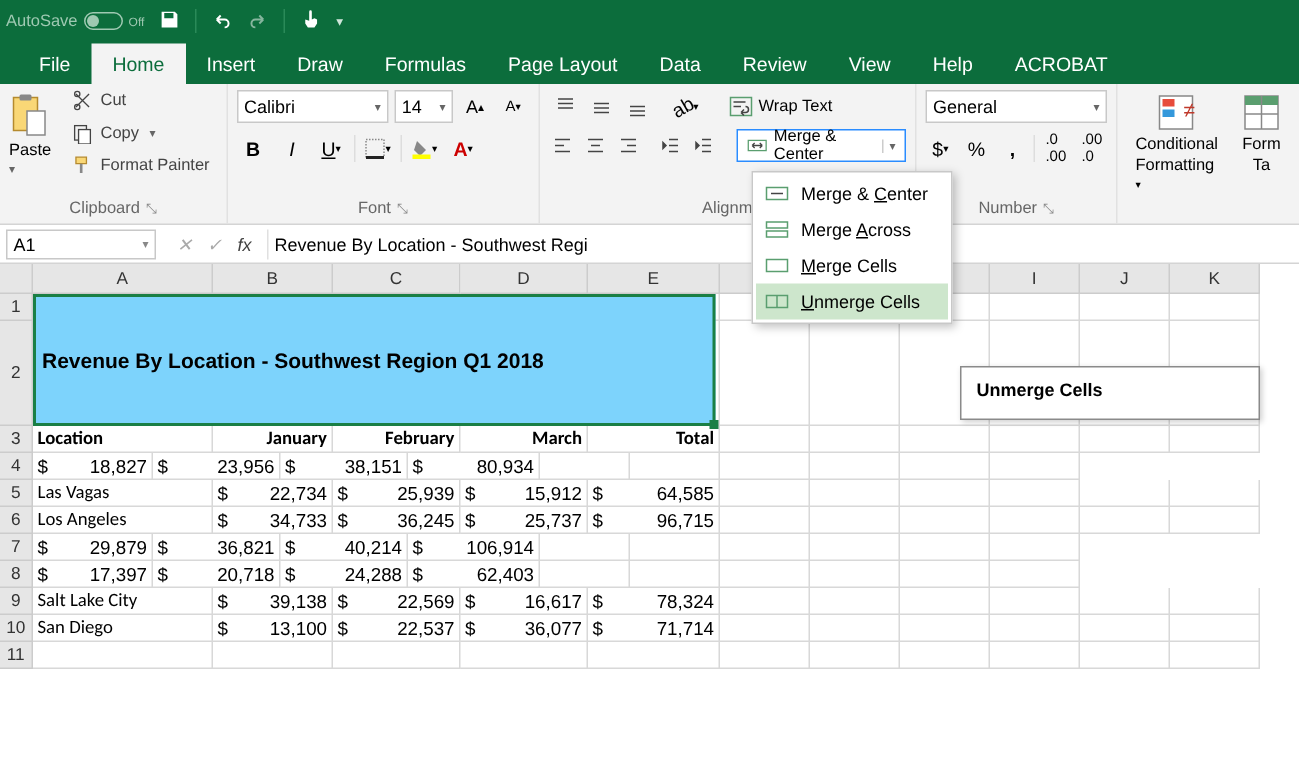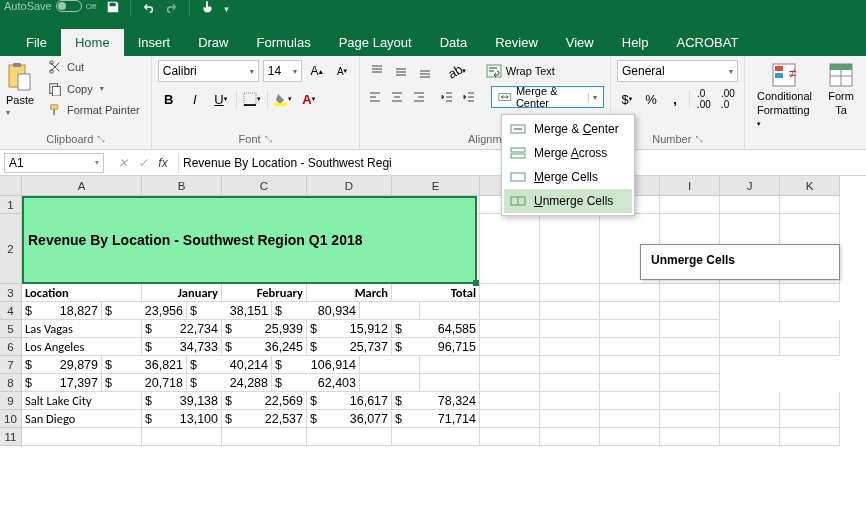--- a/index.html
+++ b/index.html
@@ -1,19 +1,19 @@
 <!DOCTYPE html>
 <html><head>
 <meta charset="utf-8">
 <style>
 * { box-sizing: border-box; margin: 0; padding: 0; font-family: "Segoe UI", Arial, sans-serif; }
 body { background: #fff; width: 866px; height: 507px; overflow: hidden; font-size: 12px; position: relative; }
 
 
-.titlebar { background: #0c6d3c; height: 28px; display: flex; align-items: flex-start; color: #fff; padding: 0 4px; }
+.titlebar { background: #0c6d3c; height: 28px; display: flex; align-items: center; color: #fff; padding: 0 4px; }
 .titlebar .autosave { color: #9fc9b2; font-size: 11px; display: flex; align-items: center; gap: 4px; margin-right: 10px; }
 .titlebar .autosave-toggle { width: 26px; height: 12px; border: 1px solid #9fc9b2; border-radius: 6px; position: relative; }
 .titlebar .autosave-toggle::after { content:""; width:8px; height:8px; background:#9fc9b2; border-radius:50%; position:absolute; left:1px; top:1px; }
 .titlebar .qat { display: flex; gap: 10px; align-items: center; }
 .titlebar .qat .sep { width:1px; height:16px; background:#2a8a58; }
 .titlebar svg { width:14px; height:14px; }
 
 
 .tabs { background: #0c6d3c; height: 28px; display: flex; align-items: flex-end; padding-left: 12px; color: #fff; font-size: 13px; }
 .tabs .tab { padding: 6px 14px; cursor: pointer; }
@@ -73,21 +73,21 @@
 .rowhdr-cell, .colhdr-cell, .corner-cell { background:#e6e6e6; border-right:1px solid #ccc; border-bottom:1px solid #ccc; display:flex; align-items:center; justify-content:center; font-size:11.5px; color:#333; }
 .corner-cell { width:22px; }
 .colhdr-cell { }
 .row { display:flex; height:18px; }
 .rowhdr-cell { width:22px; }
 .cell { border-right:1px solid #d8d8d8; border-bottom:1px solid #d8d8d8; padding:0 3px; font-size:12.5px; display:flex; align-items:center; overflow:hidden; white-space:nowrap; font-family: Calibri, Arial, sans-serif; }
 .cell.right { justify-content:flex-end; }
 .cell.bold { font-weight:bold; }
 
 
-.merged-title { position:absolute; left:22px; top:20px; width:455px; height:88px; background:#86efac; border:2px solid #1a7f45; display:flex; align-items:center; padding:0 4px; font-weight:bold; font-size:14px; font-family: Calibri, Arial, sans-serif; z-index:2; }
+.merged-title { position:absolute; left:22px; top:20px; width:455px; height:88px; background:#7dd3fc; border:2px solid #1a7f45; display:flex; align-items:center; padding:0 4px; font-weight:bold; font-size:14px; font-family: Calibri, Arial, sans-serif; z-index:2; }
 .merged-title::after { content:""; position:absolute; right:-4px; bottom:-4px; width:6px; height:6px; background:#1a7f45; }
 
 .colA{width:120px} .colB{width:80px} .colC{width:85px} .colD{width:85px} .colE{width:88px}
 .colF{width:60px} .colG{width:60px} .colH{width:60px} .colI{width:60px} .colJ{width:60px} .colK{width:60px}
 .row1{height:18px} .row2{height:70px}
 
 .under { text-decoration: underline; }
 </style>
 </head>
 <body>

